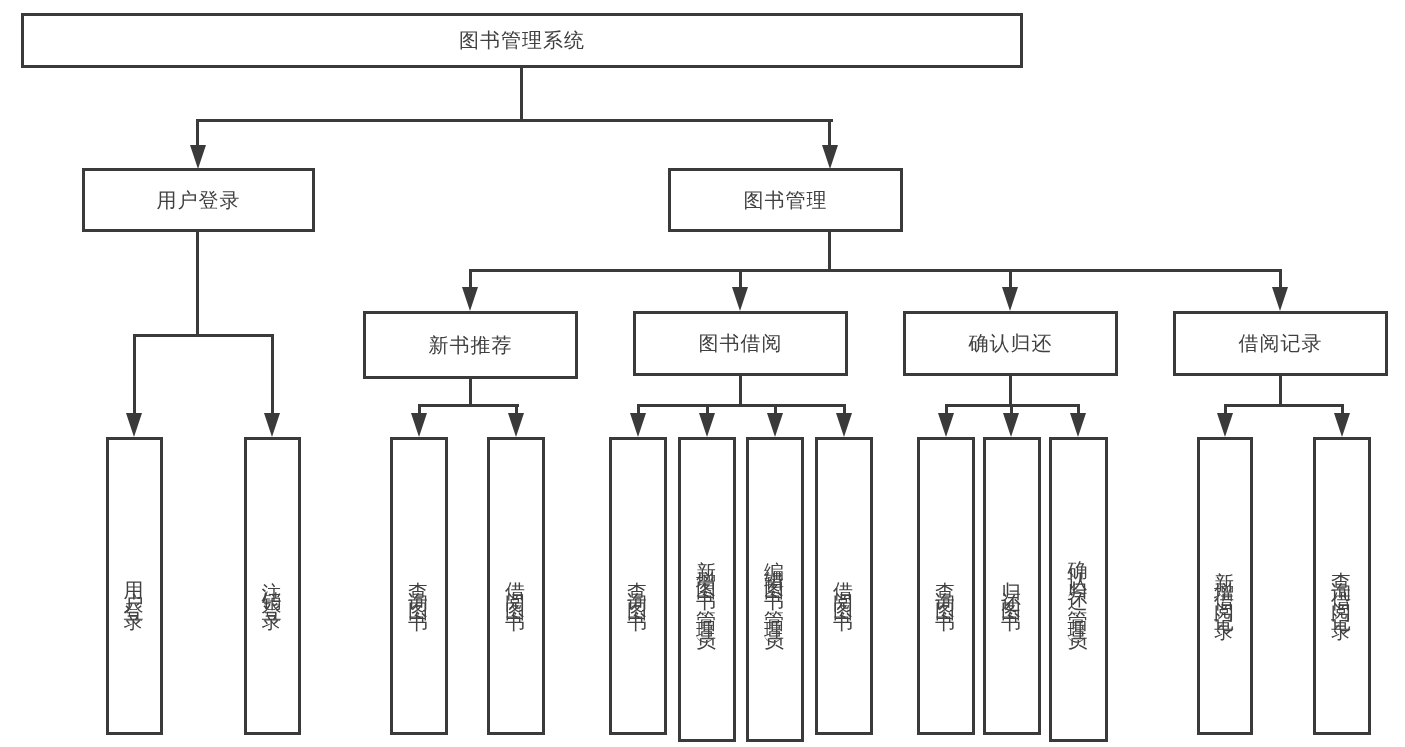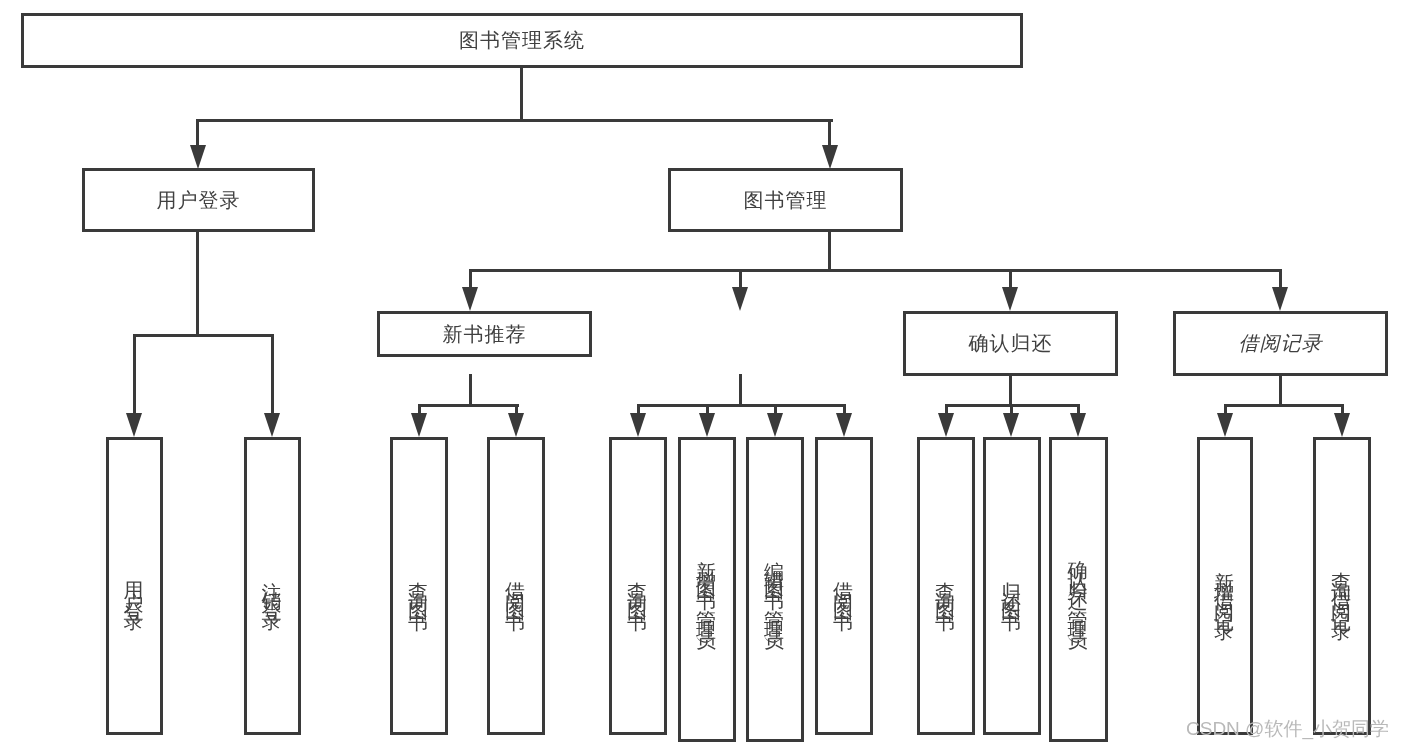--- a/index.html
+++ b/index.html
@@ -102,23 +102,24 @@
   <div class="hline" style="left:469px;top:269px;width:813px;"></div>
   <div class="vline" style="left:469px;top:269px;height:22px;"></div>
   <div class="vline" style="left:739px;top:269px;height:22px;"></div>
   <div class="vline" style="left:1009px;top:269px;height:22px;"></div>
   <div class="vline" style="left:1279px;top:269px;height:22px;"></div>
   <div class="arrow" style="left:462px;top:287px;"></div>
   <div class="arrow" style="left:732px;top:287px;"></div>
   <div class="arrow" style="left:1002px;top:287px;"></div>
   <div class="arrow" style="left:1272px;top:287px;"></div>
 
-  <div class="box" style="left:377px;top:311px;width:215px;height:46px;">新书推荐</div>
+  <div class="box" style="left:363px;top:311px;width:215px;height:68px;">新书推荐</div>
+  <div class="box" style="left:633px;top:311px;width:215px;height:65px;">图书借阅</div>
   <div class="box" style="left:903px;top:311px;width:215px;height:65px;">确认归还</div>
-  <div class="box" style="left:1173px;top:311px;width:215px;height:65px;font-style:italic;">借阅记录</div>
+  <div class="box" style="left:1173px;top:311px;width:215px;height:65px;">借阅记录</div>
 
   <div class="vline" style="left:469px;top:374px;height:32px;"></div>
   <div class="hline" style="left:418px;top:404px;width:101px;"></div>
   <div class="vline" style="left:418px;top:404px;height:14px;"></div>
   <div class="vline" style="left:515px;top:404px;height:14px;"></div>
   <div class="arrow" style="left:411px;top:413px;"></div>
   <div class="arrow" style="left:508px;top:413px;"></div>
 
   <div class="leaf" style="left:390px;top:437px;width:58px;height:298px;">
     <span class="vtext">查询图书</span>
@@ -177,15 +178,14 @@
   <div class="arrow" style="left:1217px;top:413px;"></div>
   <div class="arrow" style="left:1334px;top:413px;"></div>
 
   <div class="leaf" style="left:1197px;top:437px;width:56px;height:298px;">
     <span class="vtext">新增借阅记录</span>
   </div>
   <div class="leaf" style="left:1313px;top:437px;width:58px;height:298px;">
     <span class="vtext">查询借阅记录</span>
   </div>
 
-  <div class="watermark" style="left:1186px;top:716px;">CSDN @软件_小贺同学</div>
 
 </div>
 
 </body></html>

